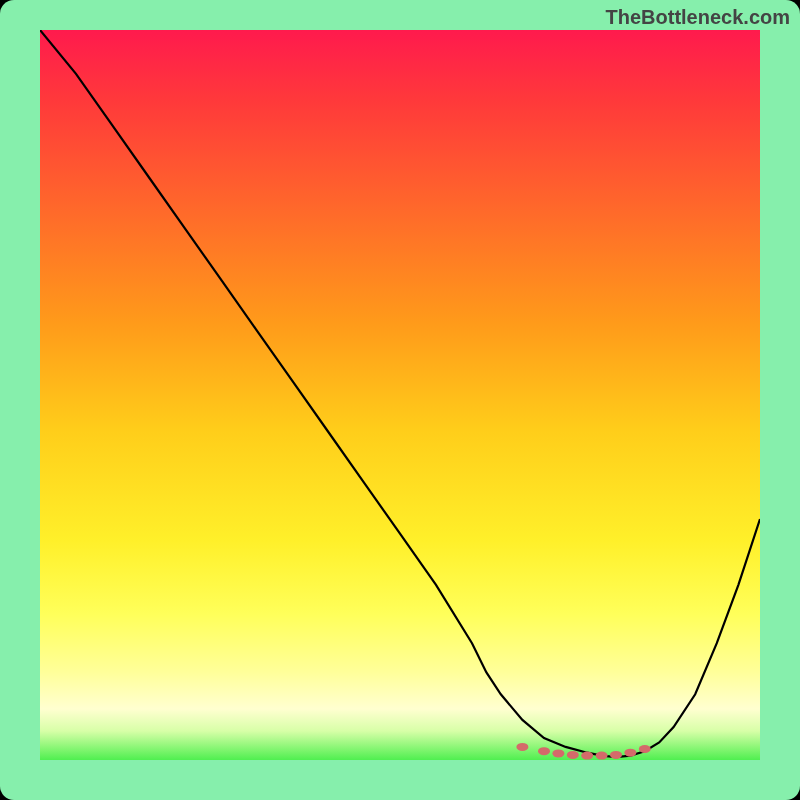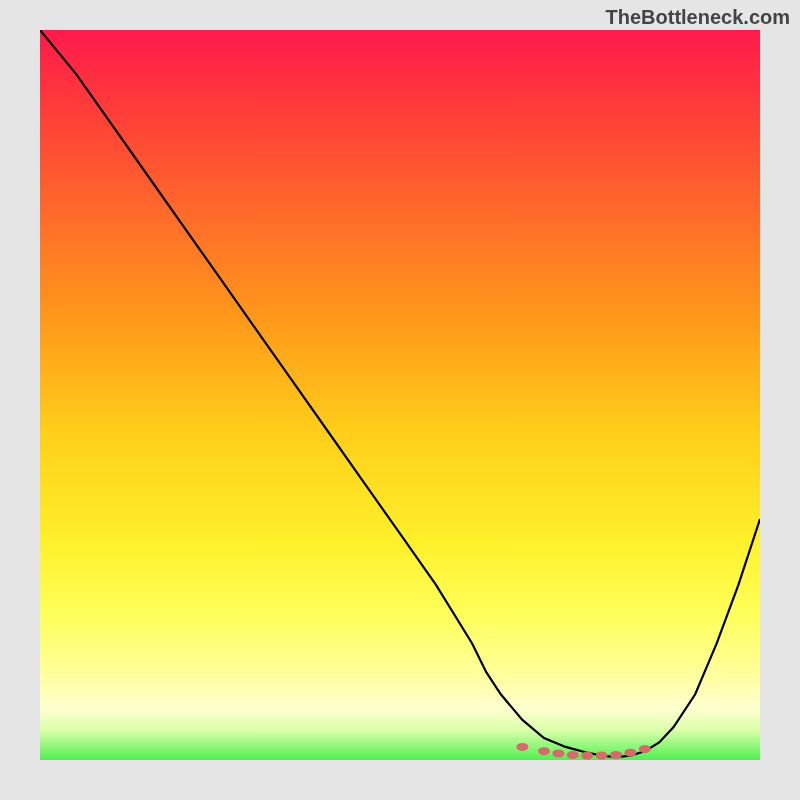--- a/index.html
+++ b/index.html
@@ -1,21 +1,22 @@
 <!DOCTYPE html>
 <html><head>
 <meta charset="utf-8">
 <style>
   * { margin: 0; padding: 0; box-sizing: border-box; }
   html, body { width: 800px; height: 800px; background: #000; font-family: Arial, sans-serif; }
   .container {
     width: 800px;
     height: 800px;
-    background: #e5e5e5;
+    background: #86efac;
     position: relative;
+    border-radius: 14px;
   }
   .watermark {
     position: absolute;
     top: 6px;
     right: 10px;
     color: #444;
     font-size: 20px;
     font-weight: bold;
     z-index: 10;
   }

